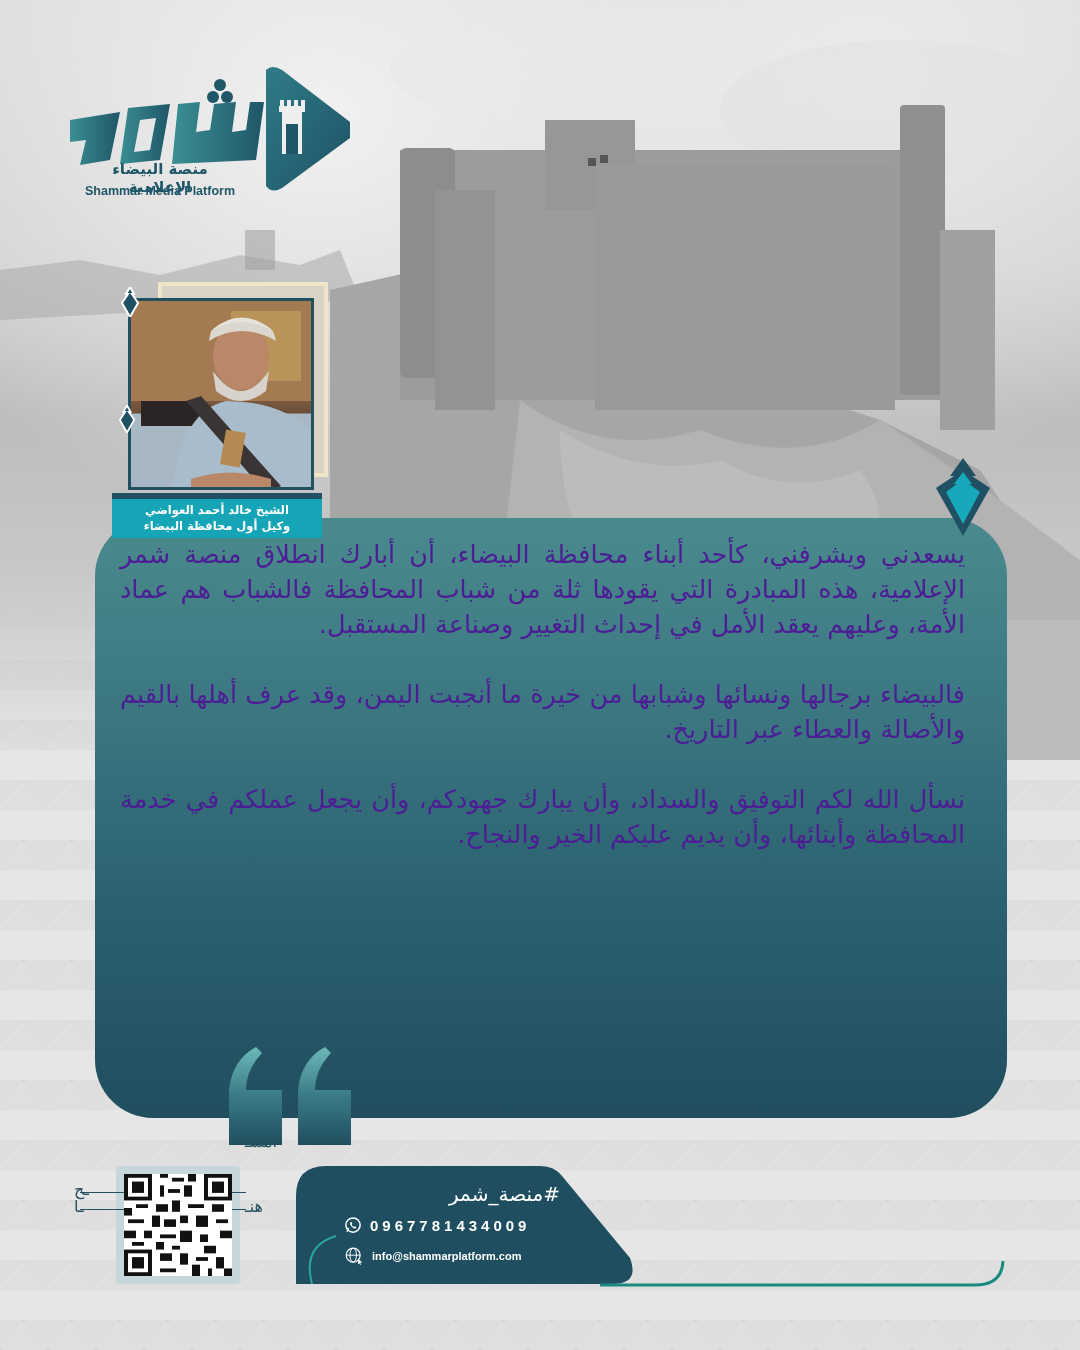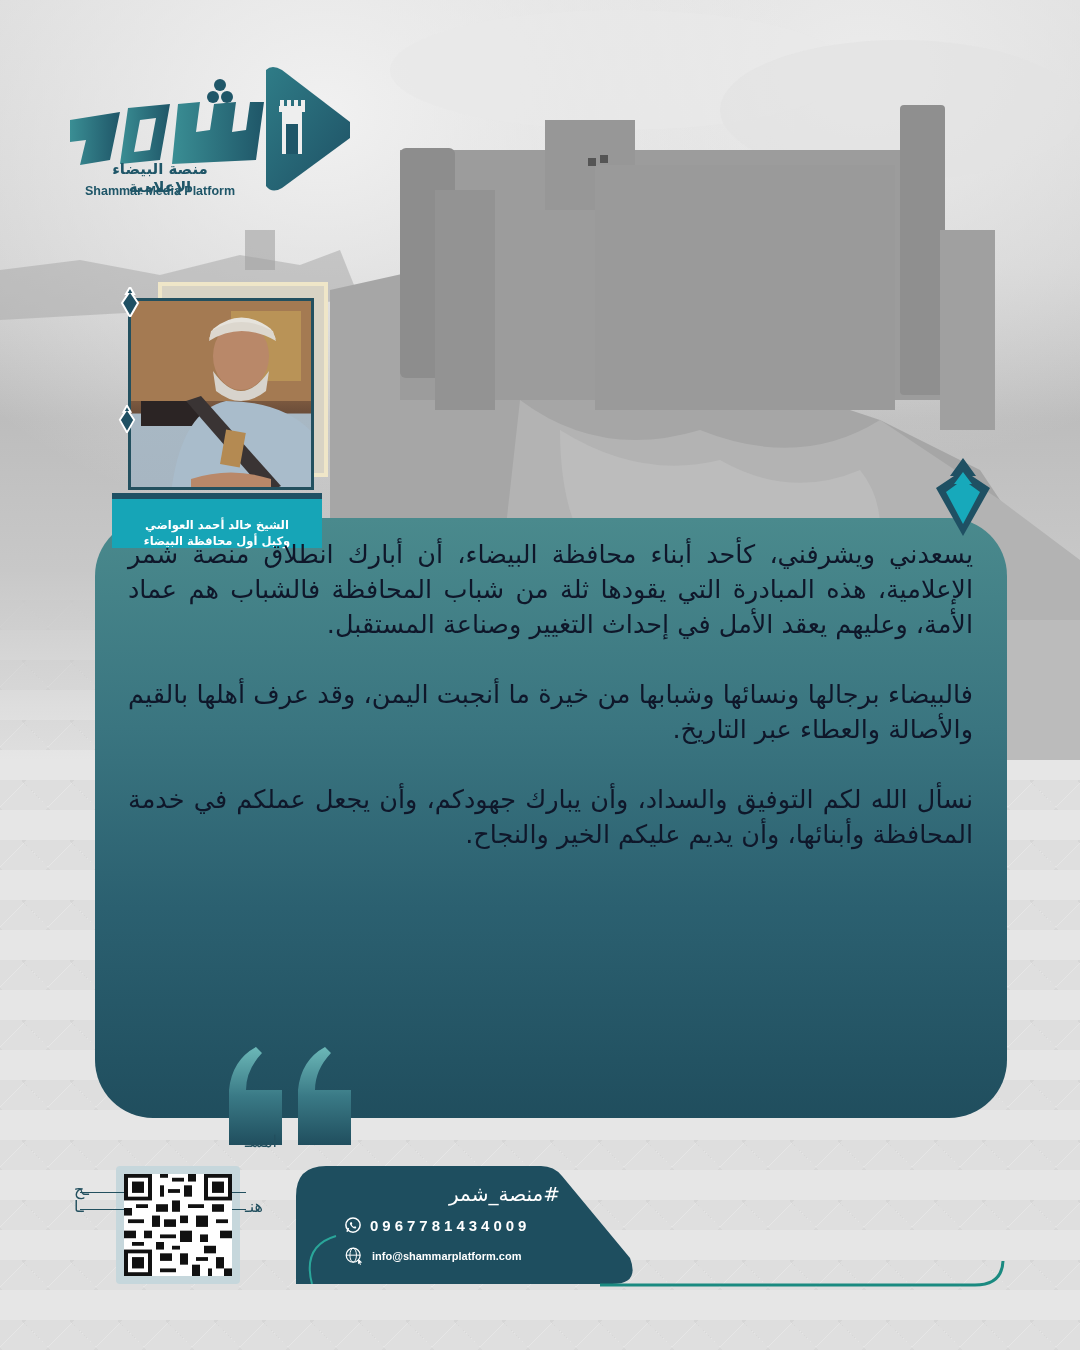--- a/index.html
+++ b/index.html
@@ -47,36 +47,36 @@
   .portrait-back {
     position: absolute; left: 158px; top: 282px; width: 170px; height: 195px;
     border: 4px solid #efe6c8; background: #d8d3c4;
   }
   .portrait {
     position: absolute; left: 128px; top: 298px; width: 186px; height: 192px;
     border: 3px solid #23505f; overflow: hidden;
     background: linear-gradient(180deg, #b78a5e 0%, #9c7049 40%, #6c4e3a 60%, #a8b8c4 61%, #a7b6c2 100%);
   }
   .caption-bar {
-    position: absolute; left: 112px; top: 493px; width: 210px; height: 55px;
+    position: absolute; left: 112px; top: 493px; width: 210px; height: 45px;
     background: #16a5b7; border-top: 6px solid #1f5063;
     color: #fff; font-size: 11.5px; font-weight: bold; text-align: center;
-    direction: rtl; line-height: 16px; padding-top: 18px;
+    direction: rtl; line-height: 16px; padding-top: 3px;
   }
   .diamond { position: absolute; }
 
   
   .card {
     position: absolute; left: 95px; top: 518px; width: 912px; height: 600px;
     border-radius: 58px;
     background: linear-gradient(180deg, #4a8a8d 0%, #3a7580 35%, #2b6070 65%, #204e5e 100%);
   }
   .card-text {
-    position: absolute; left: 128px; top: 537px; width: 845px;
-    color: #0f172a; direction: rtl; text-align: justify; text-align-last: right;
+    position: absolute; left: 120px; top: 537px; width: 845px;
+    color: #4c1d95; direction: rtl; text-align: justify; text-align-last: right;
     font-size: 25.5px; line-height: 35px;
     font-family: "DejaVu Sans", sans-serif;
   }
   .card-text p { margin-bottom: 35px; }
 
   .quote-mark { position: absolute; left: 224px; top: 1045px; width: 135px; height: 100px; }
   .top-arrow { position: absolute; left: 932px; top: 458px; width: 62px; height: 80px; }
 
   
   .contact-pill {

